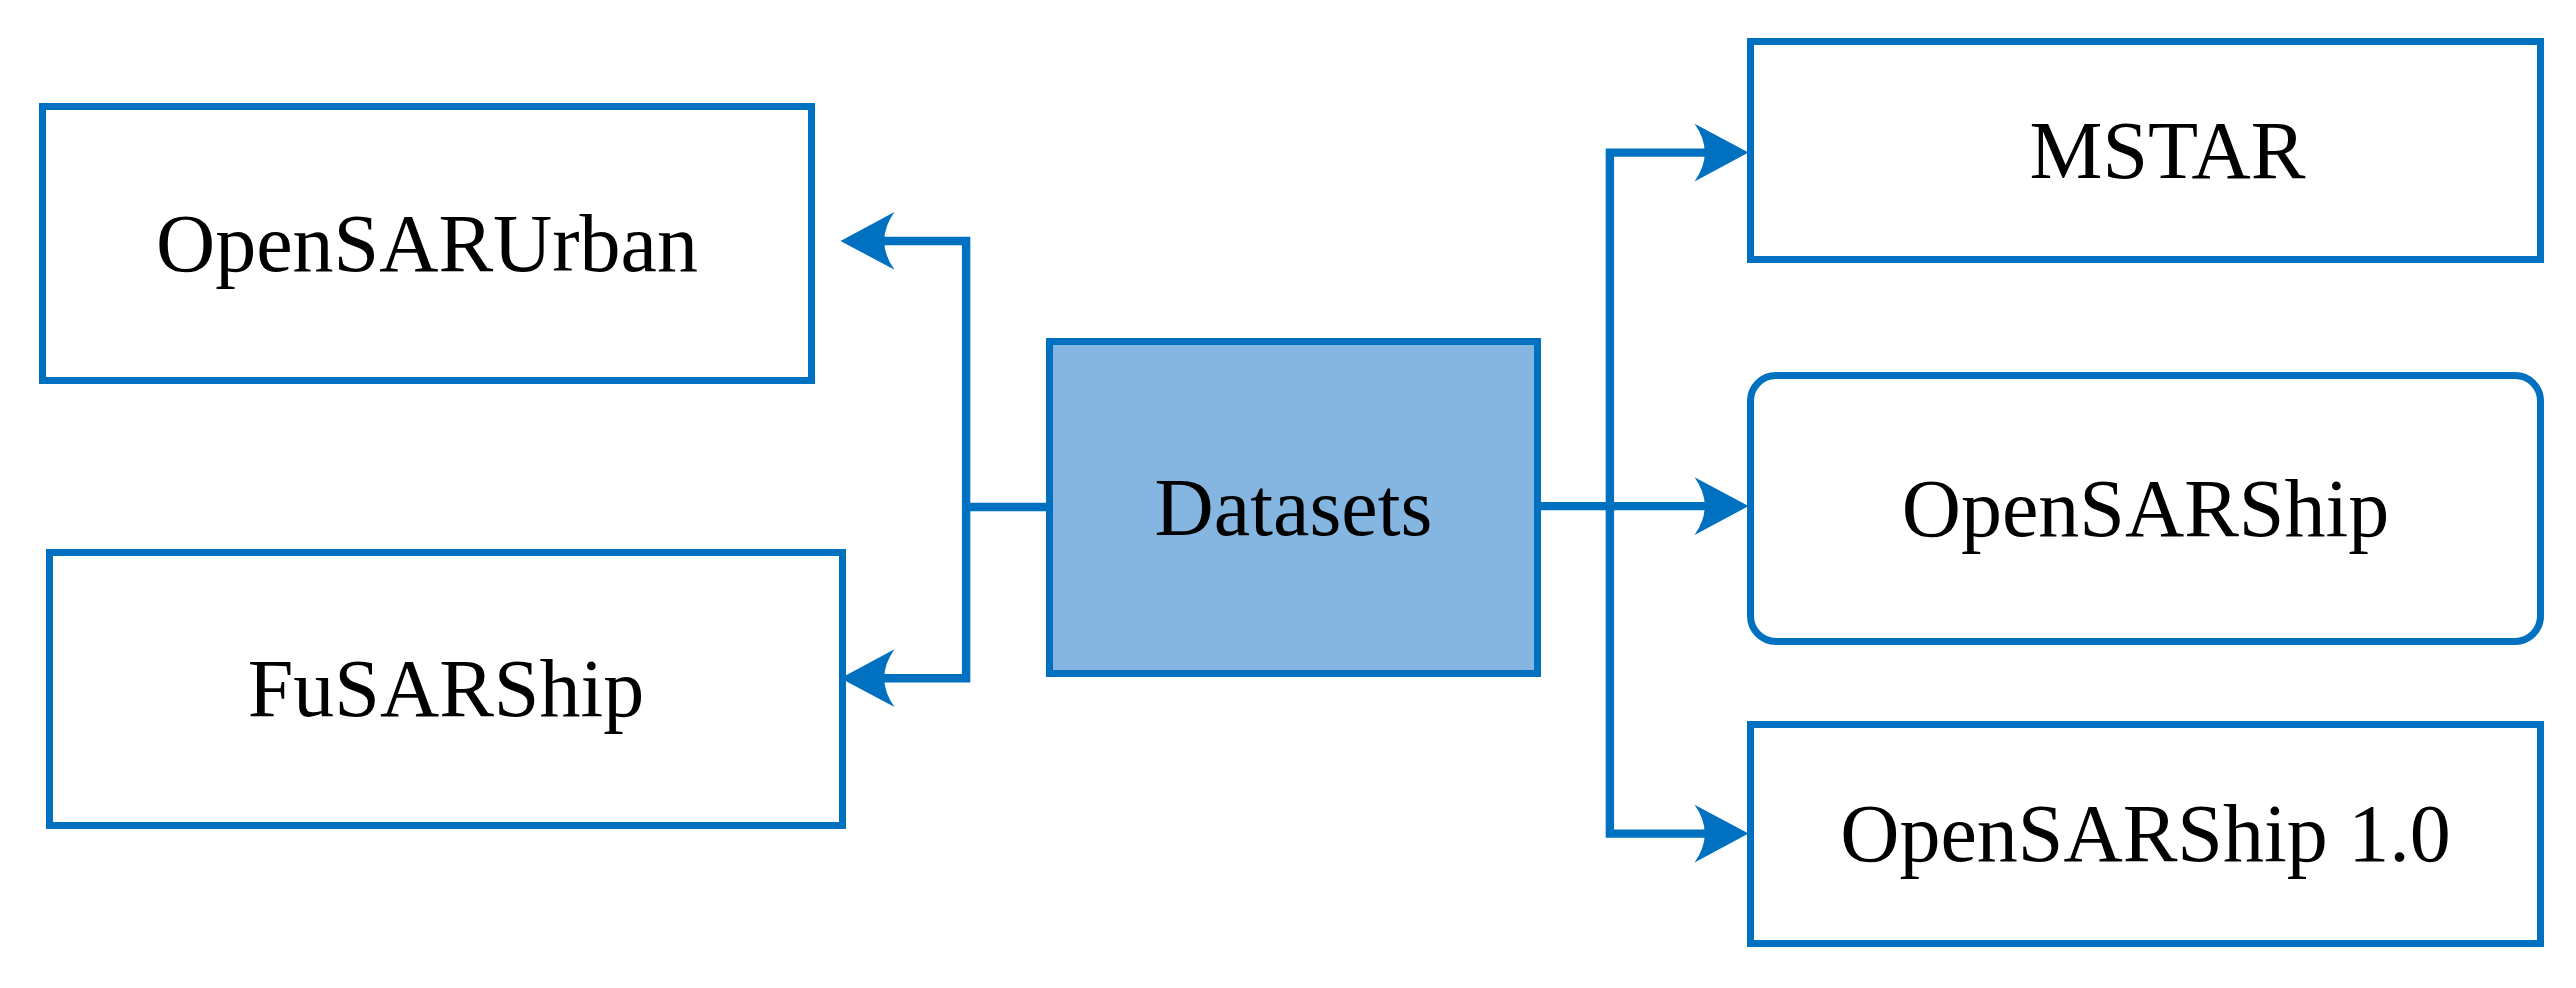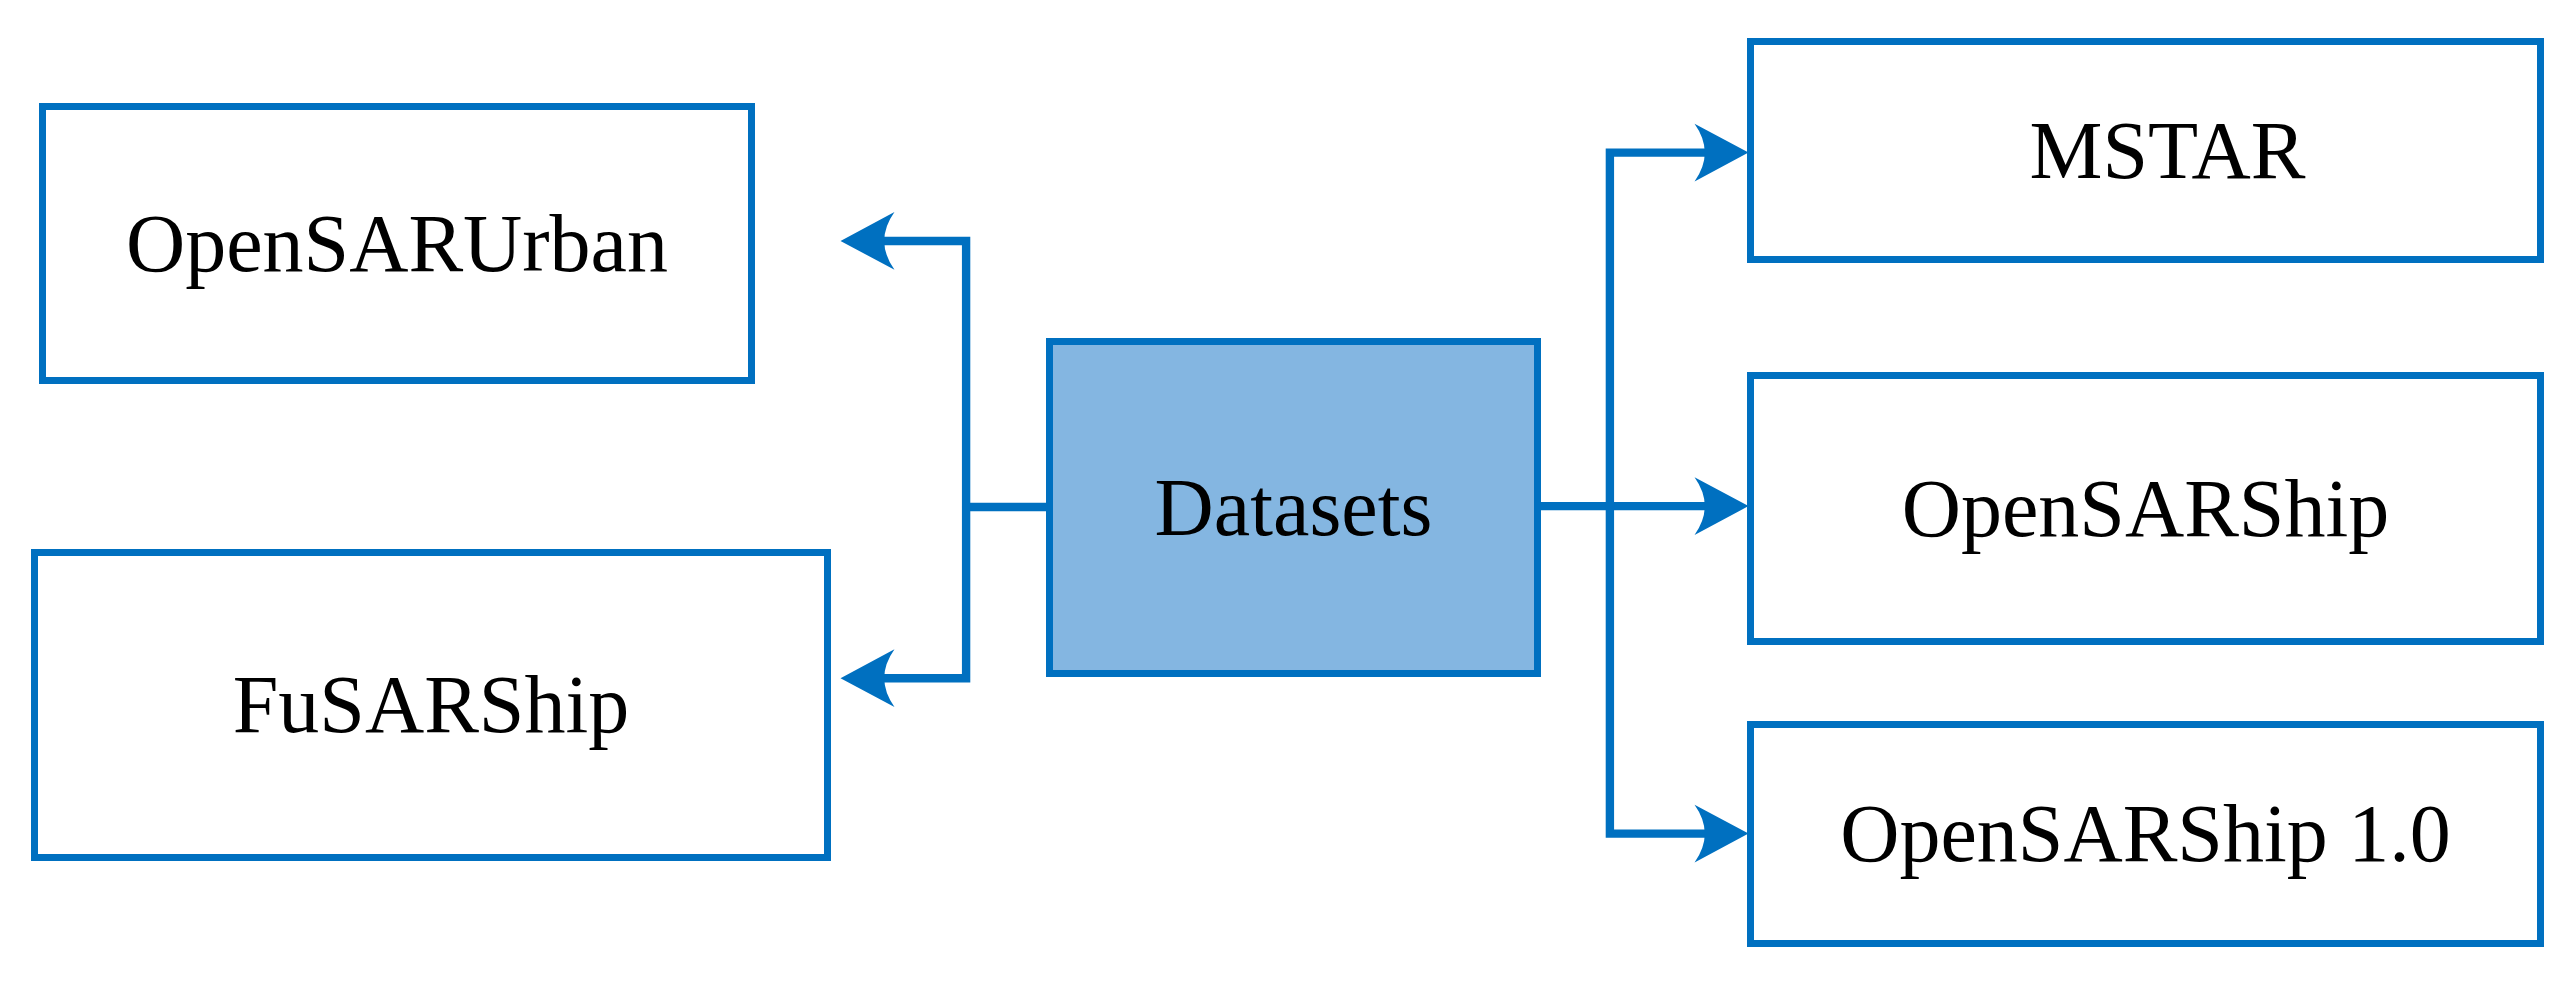--- a/index.html
+++ b/index.html
@@ -67,37 +67,37 @@
     <path class="arrow" d="M903,259 L961,228 Q939,259 961,290 Z"></path>
     <path class="arrow" d="M903,729 L961,698 Q939,729 961,760 Z"></path>
 
     <path class="line round" d="M1646,544 H1839"></path>
     <path class="line" d="M1839,164 H1730 V896 H1839"></path>
     <path class="arrow" d="M1879,164 L1821,133 Q1843,164 1821,195 Z"></path>
     <path class="arrow" d="M1879,544 L1821,513 Q1843,544 1821,575 Z"></path>
     <path class="arrow" d="M1879,896 L1821,865 Q1843,896 1821,927 Z"></path>
   </svg>
 
-  <div class="node" style="left:39px; top:103px; width:716px; height:281px;">
+  <div class="node" style="left:39px; top:103px; width:776px; height:281px;">
     <span class="label">OpenSARUrban</span>
   </div>
 
-  <div class="node" style="left:31px; top:549px; width:800px; height:312px;">
+  <div class="node" style="left:46px; top:549px; width:800px; height:280px;">
     <span class="label">FuSARShip</span>
   </div>
 
   <div class="node center" style="left:1046px; top:338px; width:495px; height:339px;justify-content:center;">
     <span class="label">Datasets</span>
   </div>
 
   <div class="node" style="left:1747px; top:38px; width:797px; height:225px;padding-left:44px;">
     <span class="label">MSTAR</span>
   </div>
 
-  <div class="node" style="left:1747px; top:372px; width:797px; height:273px;">
+  <div class="node" style="left:1747px; top:372px; width:797px; height:273px;border-radius:29px;">
     <span class="label">OpenSARShip</span>
   </div>
 
   <div class="node" style="left:1747px; top:721px; width:797px; height:226px;">
     <span class="label">OpenSARShip 1.0</span>
   </div>
 
 </div>
 
 

